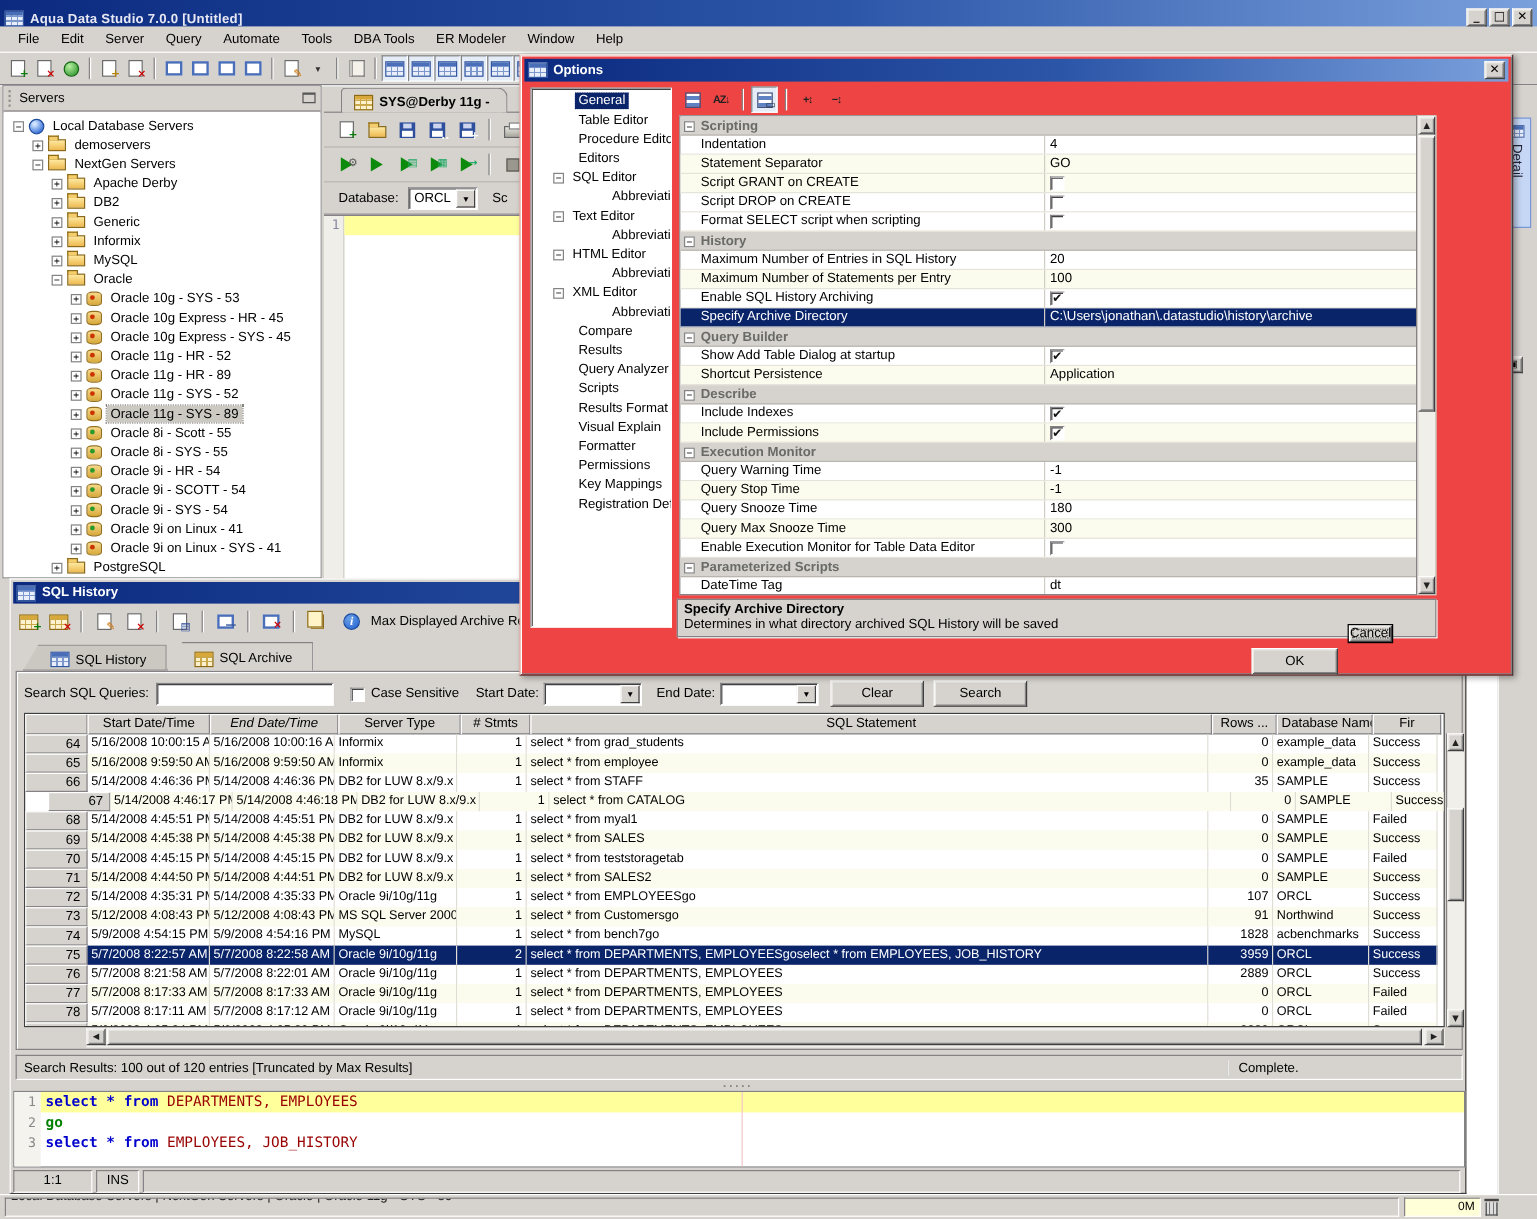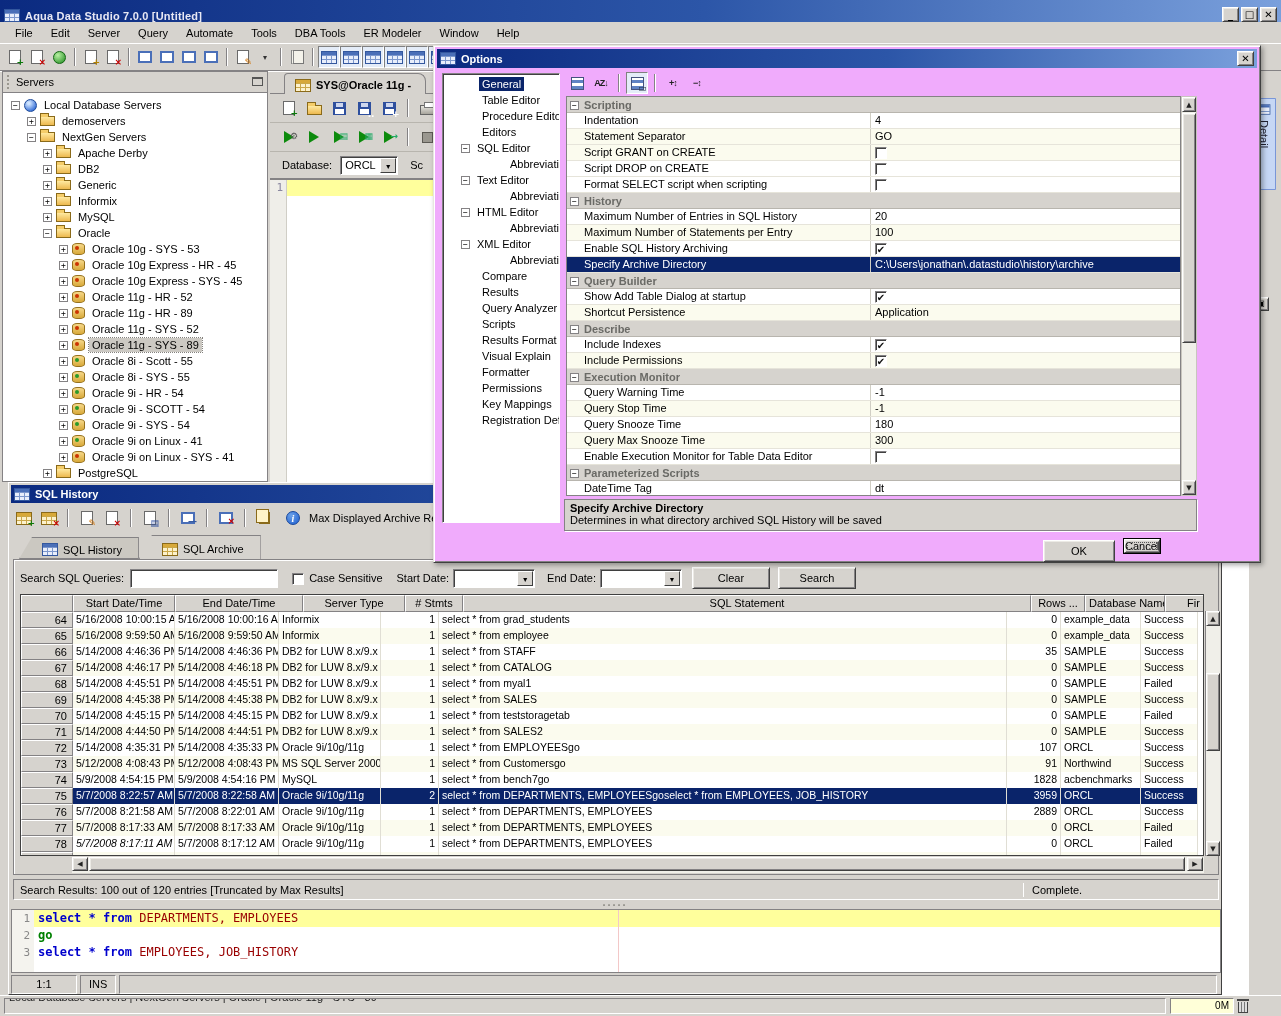--- a/index.html
+++ b/index.html
@@ -83,21 +83,21 @@
   #qeditor { position:absolute; left:0; top:108px; right:0; bottom:0; background:#fff; border-top:1px solid #848284; display:flex; }
   #qeditor .gutter { width:17px; background:#efeee9; border-right:1px solid #d0cec6; color:#8a88a0; font:11px "DejaVu Sans Mono",monospace; text-align:right; padding:1px 3px 0 0; }
   #qeditor .textarea { flex:1; }
   #qeditor .curline { height:16px; background:#ffff9c; }
   
   #rstrip { left:1248px; top:71px; width:33px; height:924px; background:#d6d3ce; border-left:1px solid #fff; }
   #detail-tab { position:absolute; left:3px; top:27px; width:24px; height:92px; background:#c6d7f5; border:1px solid #7996d8; border-radius:3px 0 0 3px; display:flex; flex-direction:column; align-items:center; padding-top:4px; gap:4px; }
   #detail-tab .vtext { writing-mode:vertical-rl; font-size:11px; color:#223; }
   #mini-restore { position:absolute; left:4px; top:226px; width:16px; height:14px; }
   
-  #options { left:433px; top:45px; width:828px; height:518px; background:#f0abfc; border:1px solid; border-color:#e8e6e0 #404040 #404040 #e8e6e0; box-shadow:inset 1px 1px 0 #fff, inset -1px -1px 0 #848284, 2px 2px 5px rgba(0,0,0,.35); z-index:50; }
+  #options { left:433px; top:45px; width:828px; height:518px; background:#ef4444; border:1px solid; border-color:#e8e6e0 #404040 #404040 #e8e6e0; box-shadow:inset 1px 1px 0 #fff, inset -1px -1px 0 #848284, 2px 2px 5px rgba(0,0,0,.35); z-index:50; }
   #options .dtitle { position:absolute; left:3px; top:3px; right:3px; height:19px; display:flex; align-items:center; padding:0 3px; }
   #options .dtitle .t { font-weight:bold; margin-left:5px; }
   #opt-tree { position:absolute; left:8px; top:27px; width:118px; height:450px; overflow:hidden; padding-top:2px; }
   .otree-row { height:16px; display:flex; align-items:center; white-space:nowrap; }
   .otree-lbl { padding:1px 3px;margin-left:32px; }
   .otree-lbl.sel { background:#0a246a; color:#fff; outline:1px dotted #fff; }
   #opt-toolbar { position:absolute; left:132px; top:25px; height:24px; display:flex; align-items:center; gap:2px; }
   #opt-grid { position:absolute; left:132px; top:50px; width:615px; height:400px; border:1px solid #848284; background:#fff; overflow:hidden; }
   .set-row { height:16px; display:flex; border-bottom:1px solid #e6e4da; }
   .set-row .lab { width:304px; padding:1px 2px 0 17px; border-right:1px solid #d0cec4; white-space:nowrap; overflow:hidden; }
@@ -432,21 +432,21 @@
         <span class="ic tree-ico i-folder"></span>
         <div class="tree-lbl">PostgreSQL</div>
       </div>
     </div>
 </div>
 
 <div class="abs" id="qwin">
   <div class="tabrow">
     <div class="qtab">
       <span class="ic i-tably"></span>
-      <span>SYS@Oracle 11g -</span>
+      <span>SYS@Derby 11g -</span>
     </div>
     <div class="tabnav">
       <span>◁</span>
       <span>▷</span>
       <span>▤</span>
     </div>
   </div>
   <div class="tbar" id="qtb1">
       <div class="tb-btn">
         <span class="ic i-doc">
@@ -605,21 +605,21 @@
       <span class="combo" style="width:82px;margin-left:4px">
           <span class="drop">▼</span>
         </span>
       <span class="btn raised" style="width:78px;margin-left:10px">Clear</span>
       <span class="btn raised" style="width:78px;margin-left:8px">Search</span>
     </div>
     <div id="htable">
         <div class="hrow header">
           <div class="hcell head" style="width: 52px;"></div>
           <div class="hcell head" style="width: 102px;">Start Date/Time</div>
-          <div class="hcell head" style="width: 128px;">End Date/Time</div>
+          <div class="hcell head" style="width: 107px; font-style: italic;">End Date/Time</div>
           <div class="hcell head" style="width: 102px;">Server Type</div>
           <div class="hcell head" style="width: 58px;"># Stmts</div>
           <div class="hcell head" style="width: 568px;">SQL Statement</div>
           <div class="hcell head" style="width: 54px;">Rows ...</div>
           <div class="hcell head" style="width: 80px;">Database Name</div>
           <div class="hcell head" style="width: 57px;">Fir</div>
         </div>
         <div class="hrow">
           <div class="hcell rowhdr" style="width: 52px;">64</div>
           <div class="hcell" style="width: 102px;">5/16/2008 10:00:15 AM</div>
@@ -647,21 +647,21 @@
           <div class="hcell" style="width: 102px;">5/14/2008 4:46:36 PM</div>
           <div class="hcell" style="width: 104px;">5/14/2008 4:46:36 PM</div>
           <div class="hcell" style="width: 102px;">DB2 for LUW 8.x/9.x</div>
           <div class="hcell r" style="width: 58px;">1</div>
           <div class="hcell" style="width: 568px;">select * from STAFF</div>
           <div class="hcell r" style="width: 54px;">35</div>
           <div class="hcell" style="width: 80px;">SAMPLE</div>
           <div class="hcell" style="width: 57px;">Success</div>
         </div>
         <div class="hrow alt">
-          <div class="hcell rowhdr" style="width: 52px;">67</div>
+          <div class="hcell rowhdr" style="width: 52px; margin-left: 19px;">67</div>
           <div class="hcell" style="width: 102px;">5/14/2008 4:46:17 PM</div>
           <div class="hcell" style="width: 104px;">5/14/2008 4:46:18 PM</div>
           <div class="hcell" style="width: 102px;">DB2 for LUW 8.x/9.x</div>
           <div class="hcell r" style="width: 58px;">1</div>
           <div class="hcell" style="width: 568px;">select * from CATALOG</div>
           <div class="hcell r" style="width: 54px;">0</div>
           <div class="hcell" style="width: 80px;">SAMPLE</div>
           <div class="hcell" style="width: 57px;">Success</div>
         </div>
         <div class="hrow">
@@ -769,21 +769,21 @@
           <div class="hcell" style="width: 104px;">5/7/2008 8:17:33 AM</div>
           <div class="hcell" style="width: 102px;">Oracle 9i/10g/11g</div>
           <div class="hcell r" style="width: 58px;">1</div>
           <div class="hcell" style="width: 568px;">select * from DEPARTMENTS, EMPLOYEES</div>
           <div class="hcell r" style="width: 54px;">0</div>
           <div class="hcell" style="width: 80px;">ORCL</div>
           <div class="hcell" style="width: 57px;">Failed</div>
         </div>
         <div class="hrow">
           <div class="hcell rowhdr" style="width: 52px;">78</div>
-          <div class="hcell" style="width: 102px; font-style: italic;">5/7/2008 8:17:11 AM</div>
+          <div class="hcell" style="width: 102px;">5/7/2008 8:17:11 AM</div>
           <div class="hcell" style="width: 104px;">5/7/2008 8:17:12 AM</div>
           <div class="hcell" style="width: 102px;">Oracle 9i/10g/11g</div>
           <div class="hcell r" style="width: 58px;">1</div>
           <div class="hcell" style="width: 568px;">select * from DEPARTMENTS, EMPLOYEES</div>
           <div class="hcell r" style="width: 54px;">0</div>
           <div class="hcell" style="width: 80px;">ORCL</div>
           <div class="hcell" style="width: 57px;">Failed</div>
         </div>
         <div class="hrow alt">
           <div class="hcell rowhdr" style="width: 52px;">79</div>
@@ -1066,21 +1066,21 @@
   <div id="opt-vscroll">
     <span class="sb-btn raised" style="top:0">▲</span>
     <span class="sb-thumb raised" style="top:16px;height:230px"></span>
     <span class="sb-btn raised" style="bottom:0">▼</span>
   </div>
   <div id="opt-desc">
     <b>Specify Archive Directory</b>
     <span>Determines in what directory archived SQL History will be saved</span>
   </div>
   <span class="btn raised abs" style="left:609px;top:494px;width:72px">OK</span>
-  <span class="btn raised default abs" style="left:690px;top:490px;width:72px">Cancel</span>
+  <span class="btn raised default abs" style="left:690px;top:472px;width:72px">Cancel</span>
 </div>
 
 <div class="abs" id="appstatus">
   <span class="cell pathcell">
       <span>Local Database Servers | NextGen Servers | Oracle | Oracle 11g - SYS - 89</span>
     </span>
   <span class="cell memcell">0M</span>
   <span class="ic i-trash"></span>
 </div>
 

